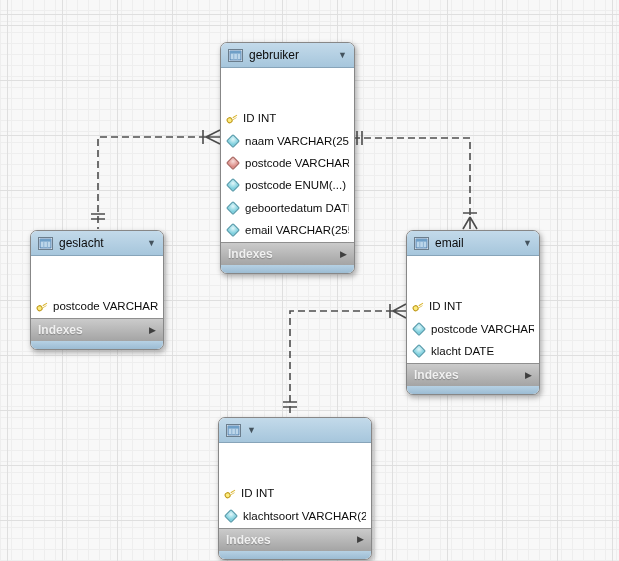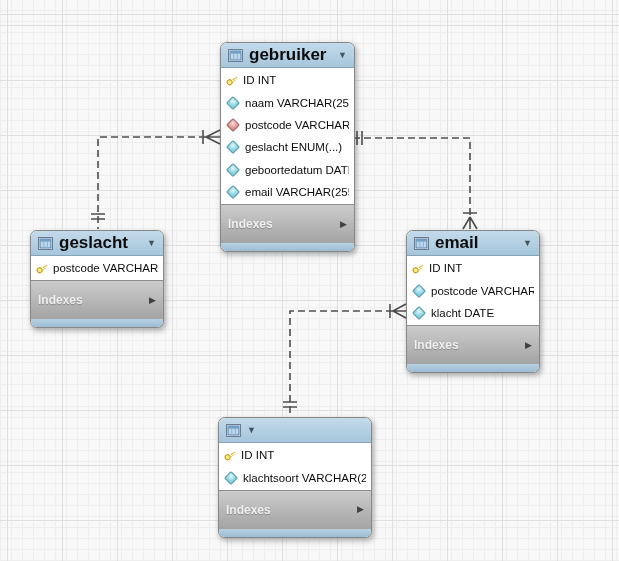--- a/index.html
+++ b/index.html
@@ -25,24 +25,24 @@
     position:absolute;z-index:2;
     border:1px solid #878787;border-radius:7px;overflow:hidden;
     background:#fff;
     box-shadow:1.5px 2.5px 5px rgba(70,70,70,.4);
   }
   .thead{
     height:24px;display:flex;align-items:center;gap:6px;padding:0 7px;
     background:linear-gradient(#c3daea,#a6c6dc);
     border-bottom:1px solid #87a4b9;
   }
-  .ttitle{flex:1;font-size:17px;font-weight:bold;color:#0c0c0c;white-space:nowrap;overflow:hidden;}
+  .ttitle{flex:1;font-size:12px;font-weight:normal;color:#0c0c0c;white-space:nowrap;overflow:hidden;}
   .ticon{flex:none;display:flex;}
   .tcollapse{flex:none;font-size:9px;color:#44535e;line-height:1;cursor:pointer;}
-  .tbody{background:#fff;padding:1px 0;}
+  .tbody{background:#fff;padding:1px 0;margin-top:38px;}
   .trow{height:22.4px;display:flex;align-items:center;gap:6px;padding:0 5px;}
   .clabel{font-size:11.5px;color:#0c0c0c;white-space:nowrap;overflow:hidden;}
   .cicon{flex:none;width:11px;height:11px;position:relative;}
   .cicon[data-icon="key"]{transform:rotate(-32deg);}
   .cicon[data-icon="key"]::before{
     content:"";position:absolute;left:0;top:2.5px;width:4px;height:4px;
     border:1.6px solid #c09a1c;background:#fdec7e;border-radius:50%;
   }
   .cicon[data-icon="key"]::after{
     content:"";position:absolute;left:7px;top:4.6px;width:4.5px;height:1.8px;
@@ -53,21 +53,21 @@
   }
   .cicon[data-icon="column"]{
     background:radial-gradient(circle at 35% 35%, #e2f7fa, #7fd0de 70%);
     border:1px solid #4b93a4;
   }
   .cicon[data-icon="fk"]{
     background:radial-gradient(circle at 35% 35%, #f7ddda, #dd8d87 70%);
     border:1px solid #a05a54;
   }
   .tfoot{
-    height:22px;display:flex;align-items:center;padding:8px 7px;
+    height:22px;display:flex;align-items:center;padding:0 7px;
     background:linear-gradient(#cbcbcb,#a4a4a4);
     border-top:1px solid #8f8f8f;cursor:pointer;justify-content:flex-end;
   }
   .flabel{flex:1;font-size:12px;font-weight:bold;color:#f0f0f0;text-shadow:0 1px 1px rgba(0,0,0,.25);}
   .farrow{flex:none;font-size:9px;color:#3f3f3f;line-height:1;}
   .tstrip{height:8px;background:linear-gradient(#b6d1e4,#9cbcd3);}
 </style>
 </head>
 <body>
 
@@ -113,21 +113,21 @@
       <div class="trow">
         <span class="cicon" data-icon="column"></span>
         <span class="clabel">naam VARCHAR(255)</span>
       </div>
       <div class="trow">
         <span class="cicon" data-icon="fk"></span>
         <span class="clabel">postcode VARCHAR(1...</span>
       </div>
       <div class="trow">
         <span class="cicon" data-icon="column"></span>
-        <span class="clabel">geslacht ENUM(...)</span>
+        <span class="clabel">postcode ENUM(...)</span>
       </div>
       <div class="trow">
         <span class="cicon" data-icon="column"></span>
         <span class="clabel">geboortedatum DATE</span>
       </div>
       <div class="trow">
         <span class="cicon" data-icon="column"></span>
         <span class="clabel">email VARCHAR(255)</span>
       </div>
     </div>

